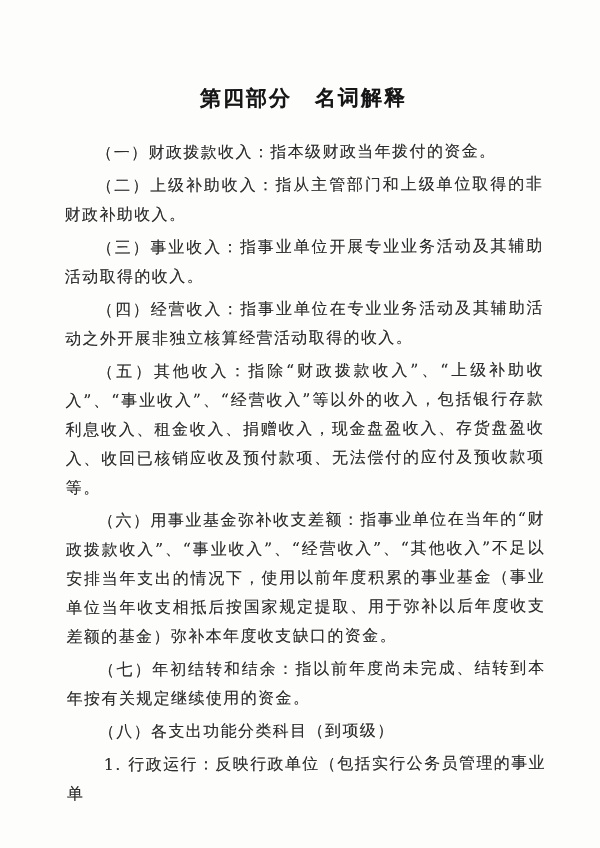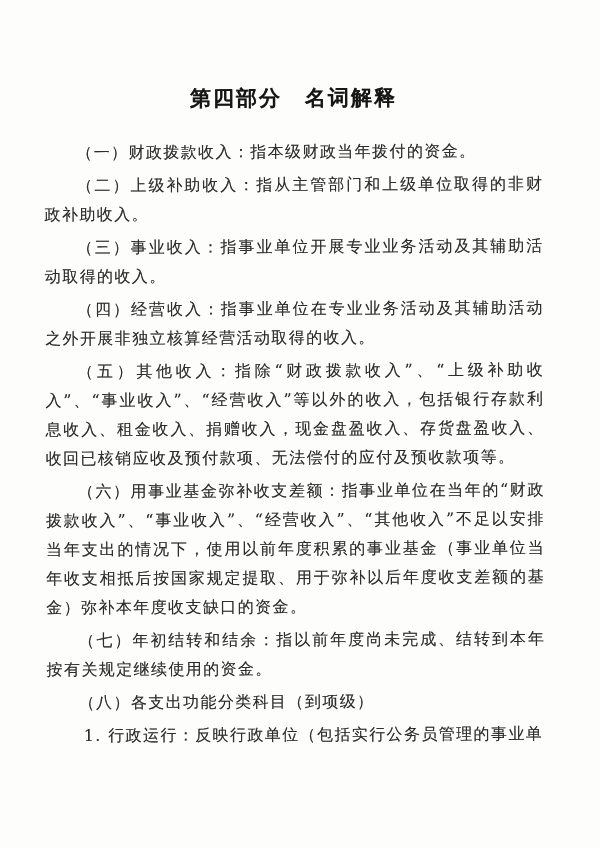--- a/index.html
+++ b/index.html
@@ -6,21 +6,21 @@
     margin: 0;
     padding: 0;
     background: #ffffff;
   }
   .page {
     position: relative;
     width: 600px;
     height: 848px;
     background: #fdfdfc;
     box-sizing: border-box;
-    padding: 84px 57px 0 44px;
+    padding: 84px 57px 0 64px;
     overflow: hidden;
     font-family: "DejaVu Serif", "Liberation Serif", serif;
     color: #2d2d2d;
   }
   .scan-tilt {
     transform: rotate(-0.25deg);
     transform-origin: 50% 0;
   }
   .doc-title {
     margin: 0 0 25px 0;

